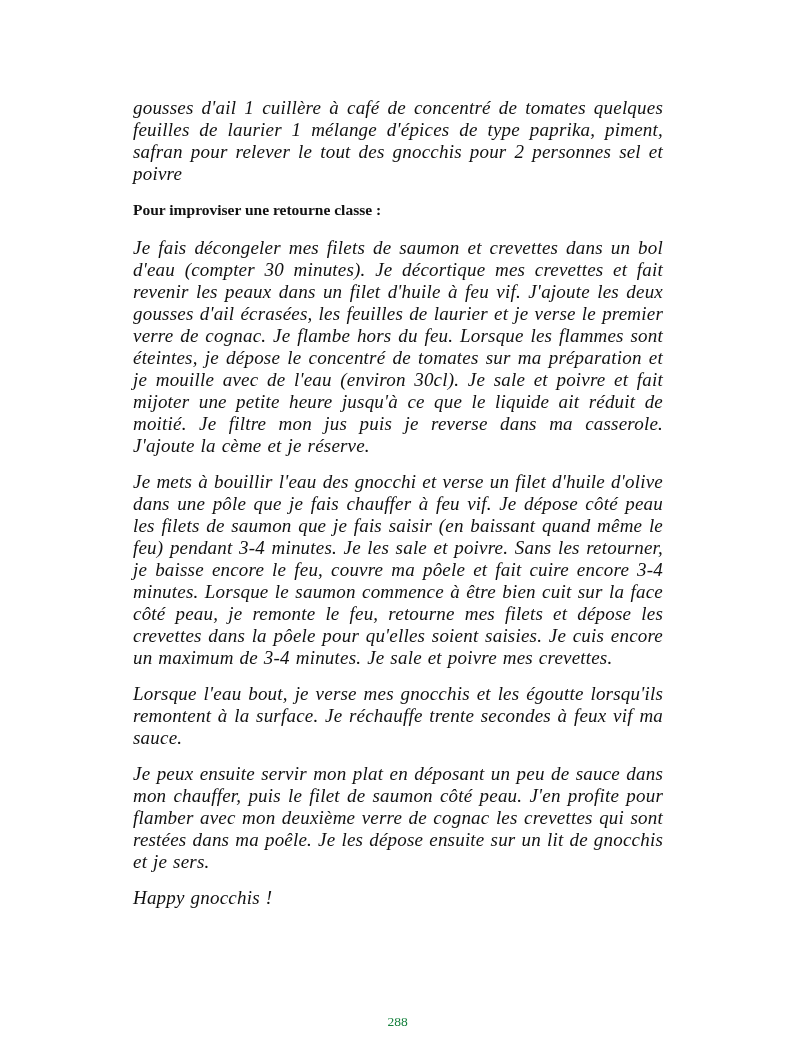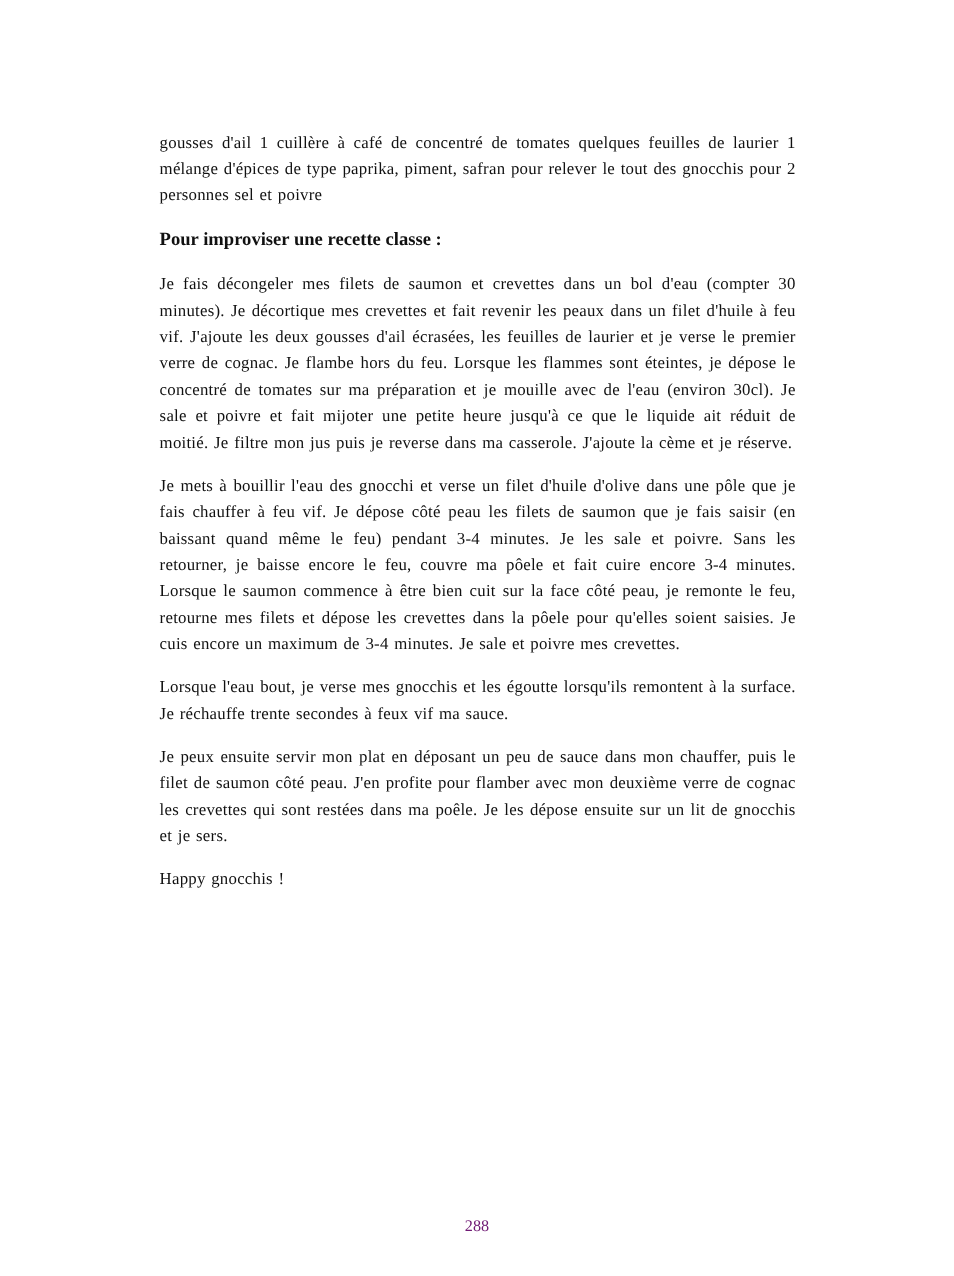--- a/index.html
+++ b/index.html
@@ -16,51 +16,52 @@
     font-family: "Liberation Serif", "DejaVu Serif", serif;
     color: #111111;
   }
   .text-column {
     position: absolute;
     left: 133px;
     top: 97px;
     width: 530px;
   }
   .text-column p {
-    margin: 12px 0 14px 0;
-    font-size: 14px;
+    margin: 0 0 14px 0;
+    font-size: 19px;
     line-height: 22px;
     text-align: justify;
     letter-spacing: 0.2px;
     word-spacing: 1px;
+    font-style: italic;
   }
   .text-column h3 {
     margin: 4px 0 16px 0;
     font-size: 15.5px;
     line-height: 22px;
     font-weight: bold;
     text-align: left;
   }
   .page-number {
     position: absolute;
     left: 0;
     right: 0;
     top: 1014px;
     text-align: center;
     font-size: 13.5px;
-    color: #701a75;
+    color: #15803d;
   }
 </style>
 </head>
 <body>
 
 <div class="page">
   <div class="text-column">
     <p>gousses d'ail 1 cuillère à café de concentré de tomates quelques feuilles de laurier 1 mélange d'épices de type paprika, piment, safran pour relever le tout des gnocchis pour 2 personnes sel et poivre</p>
-    <h3>Pour improviser une recette classe :</h3>
+    <h3>Pour improviser une retourne classe :</h3>
     <p>Je fais décongeler mes filets de saumon et crevettes dans un bol d'eau (compter 30 minutes). Je décortique mes crevettes et fait revenir les peaux dans un filet d'huile à feu vif. J'ajoute les deux gousses d'ail écrasées, les feuilles de laurier et je verse le premier verre de cognac. Je flambe hors du feu. Lorsque les flammes sont éteintes, je dépose le concentré de tomates sur ma préparation et je mouille avec de l'eau (environ 30cl). Je sale et poivre et fait mijoter une petite heure jusqu'à ce que le liquide ait réduit de moitié. Je filtre mon jus puis je reverse dans ma casserole. J'ajoute la cème et je réserve.</p>
     <p>Je mets à bouillir l'eau des gnocchi et verse un filet d'huile d'olive dans une pôle que je fais chauffer à feu vif. Je dépose côté peau les filets de saumon que je fais saisir (en baissant quand même le feu) pendant 3-4 minutes. Je les sale et poivre. Sans les retourner, je baisse encore le feu, couvre ma pôele et fait cuire encore 3-4 minutes. Lorsque le saumon commence à être bien cuit sur la face côté peau, je remonte le feu, retourne mes filets et dépose les crevettes dans la pôele pour qu'elles soient saisies. Je cuis encore un maximum de 3-4 minutes. Je sale et poivre mes crevettes.</p>
     <p>Lorsque l'eau bout, je verse mes gnocchis et les égoutte lorsqu'ils remontent à la surface. Je réchauffe trente secondes à feux vif ma sauce.</p>
     <p>Je peux ensuite servir mon plat en déposant un peu de sauce dans mon chauffer, puis le filet de saumon côté peau. J'en profite pour flamber avec mon deuxième verre de cognac les crevettes qui sont restées dans ma poêle. Je les dépose ensuite sur un lit de gnocchis et je sers.</p>
     <p>Happy gnocchis !</p>
   </div>
   <div class="page-number">288</div>
 </div>
 
 </body></html>

